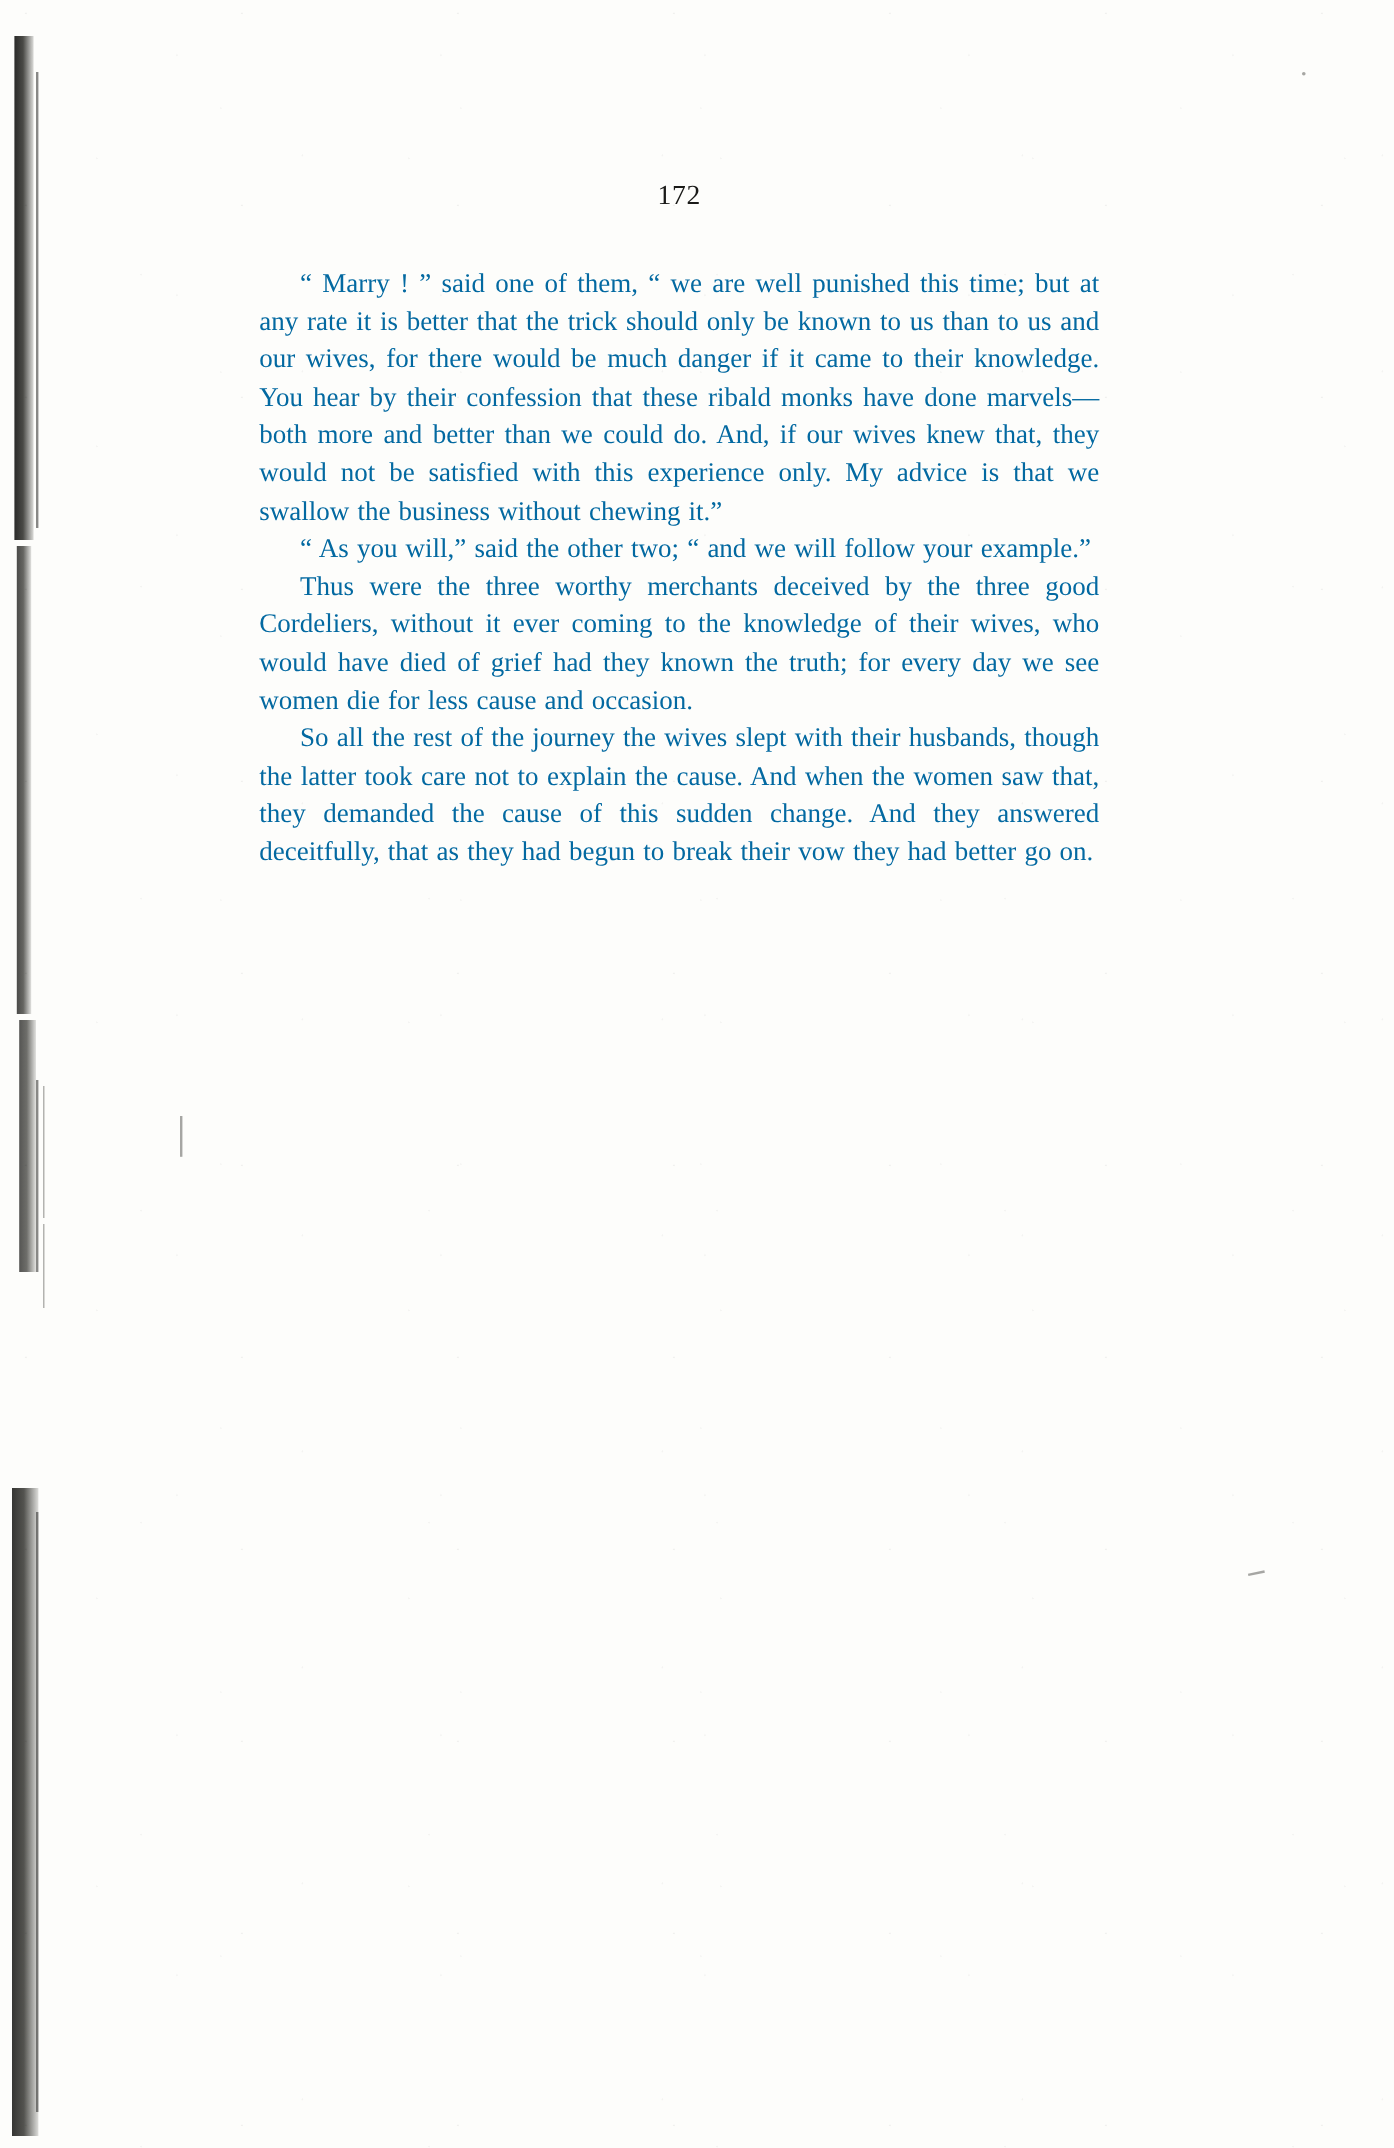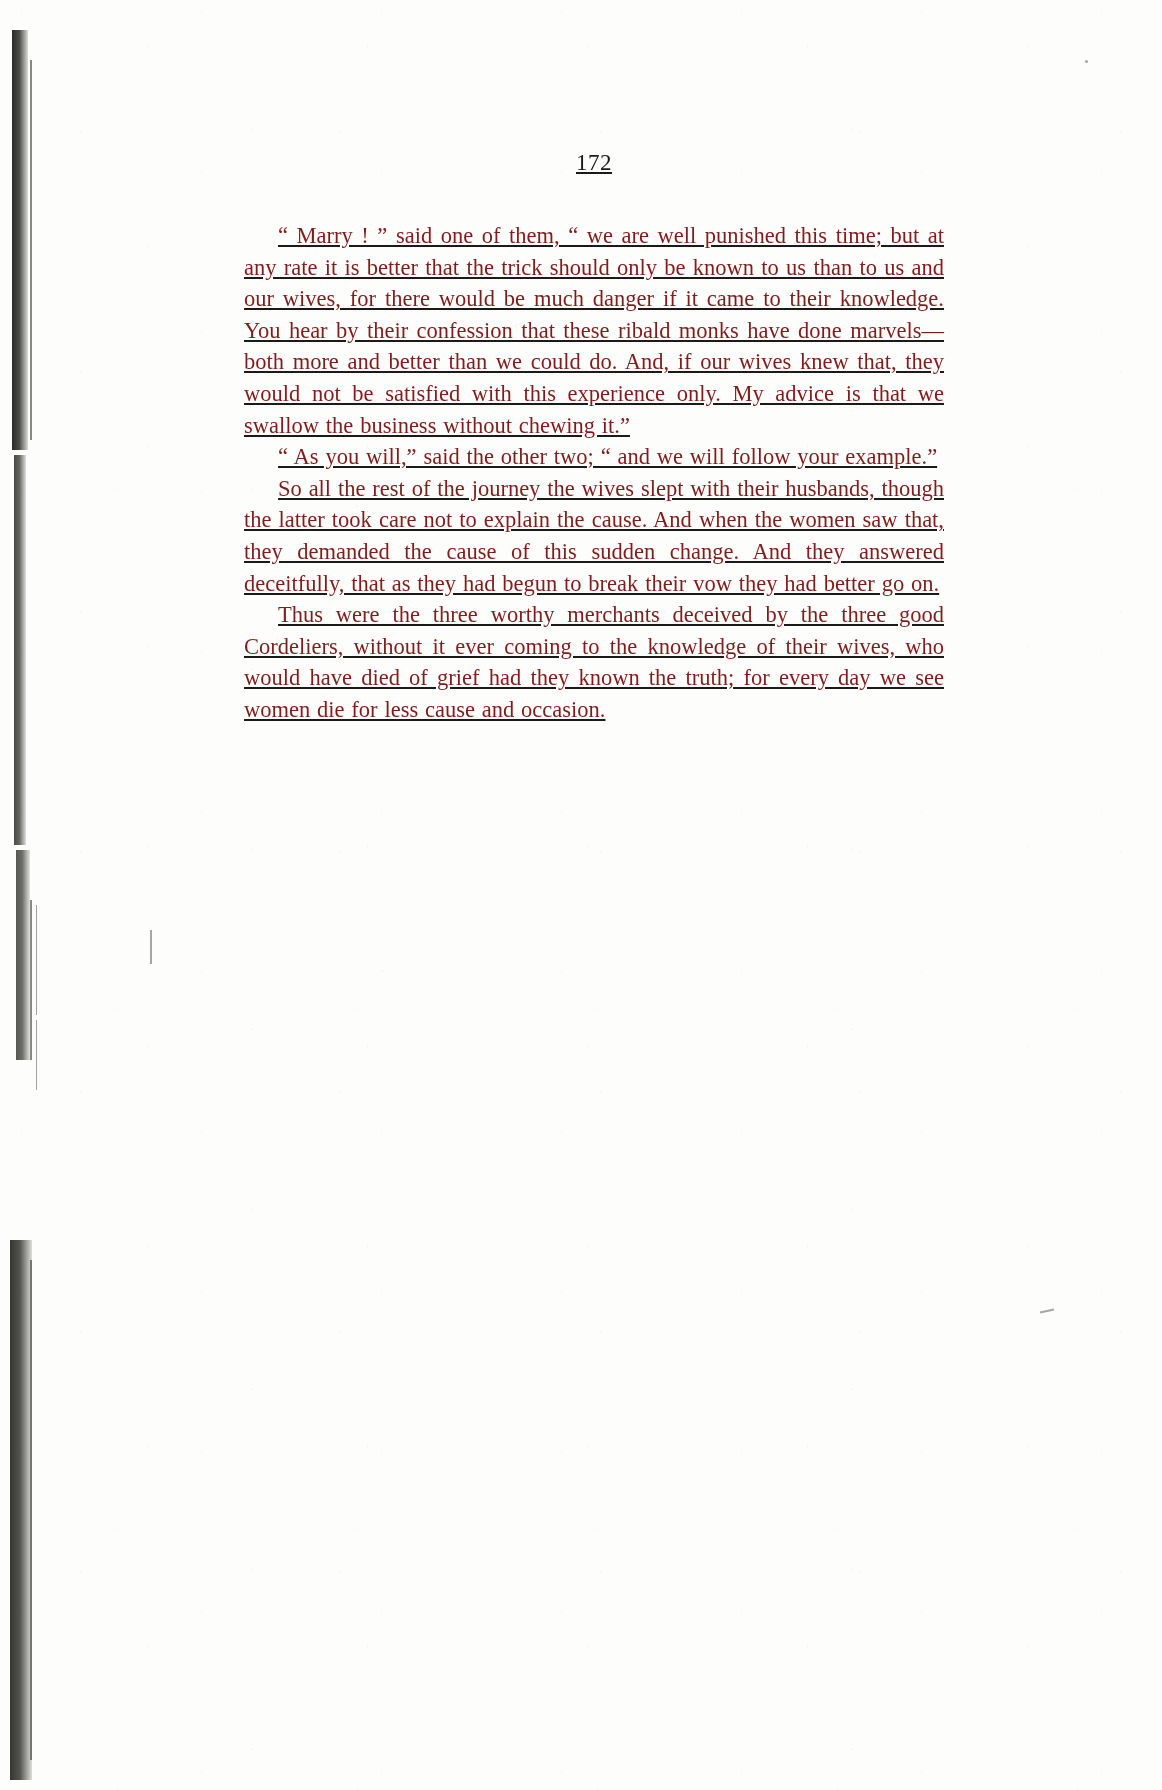--- a/index.html
+++ b/index.html
@@ -65,24 +65,23 @@
     left: 36px;
     width: 1px;
     height: 110px;
     background: rgba(70,70,66,0.5);
   }
   .binding .tick.t1 { top: 905px; }
   .binding .tick.t2 { top: 1020px; height: 70px; }
 
   .content {
     position: absolute;
-    left: 244px;
+    left: 216px;
     top: 0;
     width: 700px;
-    text-decoration: underline;
   }
 
   .folio {
     text-align: center;
     font-size: 23px;
     letter-spacing: 0.5px;
     margin-top: 150px;
     margin-bottom: 0;
     font-family: "Liberation Serif", serif;
   }
@@ -92,21 +91,21 @@
   }
 
   .body-text p {
     margin: 0;
     font-size: 22.5px;
     line-height: 31.6px;
     text-align: justify;
     text-justify: inter-word;
     text-indent: 34px;
     word-spacing: 1.2px;
-    color: #7f1d1d;
+    color: #0369a1;
   }
 
   
   .fleck {
     position: absolute;
     background: rgba(60,60,56,0.45);
   }
   .fleck.f1 { left: 1040px; top: 1310px; width: 14px; height: 2px; transform: rotate(-12deg); }
   .fleck.f2 { left: 150px; top: 930px; width: 2px; height: 34px; }
   .fleck.f3 { left: 1085px; top: 60px; width: 3px; height: 3px; border-radius: 50%; }
@@ -132,20 +131,20 @@
   <div class="fleck f2"></div>
   <div class="fleck f3"></div>
 
   <div class="content">
 
     <div class="folio">172</div>
 
     <div class="body-text">
       <p>“ Marry ! ” said one of them, “ we are well punished this time; but at any rate it is better that the trick should only be known to us than to us and our wives, for there would be much danger if it came to their knowledge. You hear by their confession that these ribald monks have done marvels—both more and better than we could do. And, if our wives knew that, they would not be satisfied with this experience only. My advice is that we swallow the business without chewing it.”</p>
       <p>“ As you will,” said the other two; “ and we will follow your example.”</p>
+      <p>Thus were the three worthy merchants deceived by the three good Cordeliers, without it ever coming to the knowledge of their wives, who would have died of grief had they known the truth; for every day we see women die for less cause and occasion.</p>
       <p>So all the rest of the journey the wives slept with their husbands, though the latter took care not to explain the cause. And when the women saw that, they demanded the cause of this sudden change. And they answered deceitfully, that as they had begun to break their vow they had better go on.</p>
-      <p>Thus were the three worthy merchants deceived by the three good Cordeliers, without it ever coming to the knowledge of their wives, who would have died of grief had they known the truth; for every day we see women die for less cause and occasion.</p>
     </div>
 
   </div>
 
   <div class="speckle"></div>
 </div>
 
 </body></html>

